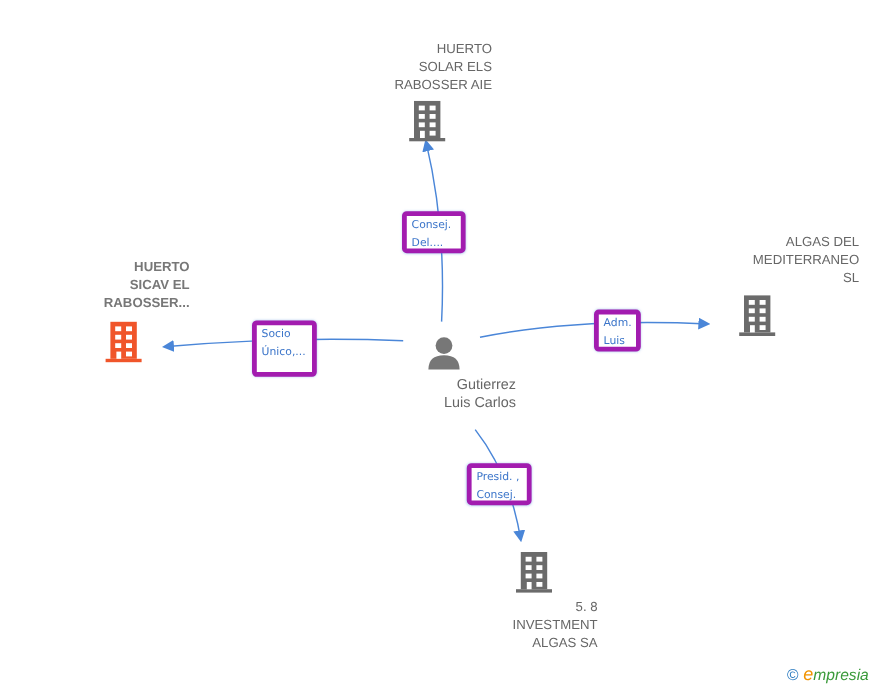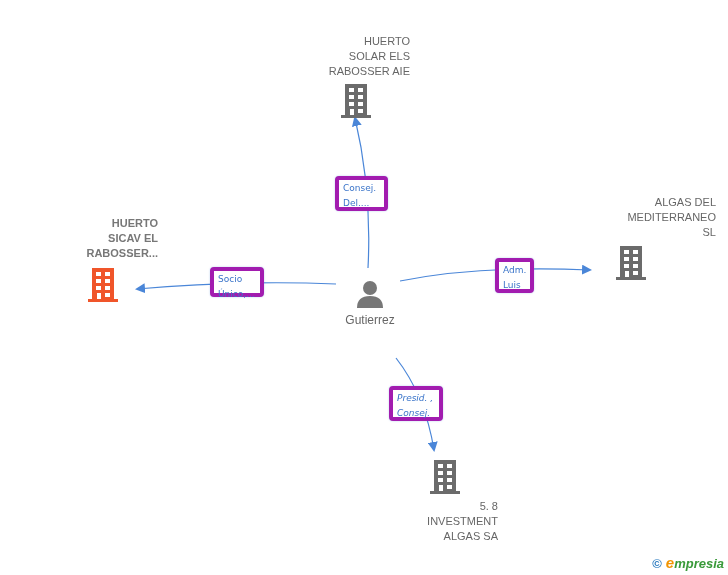--- a/index.html
+++ b/index.html
@@ -1,23 +1,23 @@
 <!DOCTYPE html>
 <html><head>
   <meta charset="utf-8">
   <style>
     html, body { margin: 0; padding: 0; background: #ffffff; }
     body { width: 728px; height: 575px; position: relative; overflow: hidden; font-family: "Liberation Sans", "DejaVu Sans", sans-serif; }
     #edges { position: absolute; left: 0; top: 0; width: 728px; height: 575px; }
     .node-label { position: absolute; text-align: right; font-size: 11px; line-height: 15px; color: #666666; }
     .node-label.bold { font-weight: bold; color: #777777; }
-    .person-label { position: absolute; text-align: center; font-size: 12px; line-height: 15px; color: #666666; }
+    .person-label { position: absolute; text-align: right; font-size: 12px; line-height: 15px; color: #666666; }
     .icon { position: absolute; }
     .rel-box { position: absolute; border: 4px solid #a21caf; border-radius: 4px; background: #ffffff; color: #3a74c9; font-size: 9px; line-height: 15px; box-shadow: 0 0 2px rgba(74,134,216,0.4); padding: 1px 4px; box-sizing: border-box; font-family: "DejaVu Sans", sans-serif; }
-    .footer { position: absolute; right: 4px; bottom: 4px; font-size: 13px; color: #3a9a3a; font-style: italic; font-weight: bold; }
+    .footer { position: absolute; right: 4px; bottom: 4px; font-size: 13px; color: #3a9a3a; font-style: italic; }
     .footer .copy { color: #2b7bc0; font-style: normal; font-size: 13px; margin-right: 4px; }
     .footer .e { color: #f29400; font-size: 15px; }
   </style>
 </head>
 <body>
 
 <svg id="edges" viewBox="0 0 728 575">
   <defs>
     <marker id="arrow" markerWidth="10" markerHeight="10" refX="8" refY="5" orient="auto" markerUnits="userSpaceOnUse">
       <path d="M0,0 L10,5 L0,10 z" fill="#4a86d8"></path>
@@ -100,34 +100,35 @@
   <div>INVESTMENT</div>
   <div>ALGAS SA</div>
 </div>
 
 <svg class="icon" style="left:355px; top:279px;" width="30" height="30" viewBox="0 0 30 30">
   <circle cx="15" cy="9" r="7" fill="#777777"></circle>
   <path d="M2,29 Q2,17 15,17 Q28,17 28,29 z" fill="#777777"></path>
 </svg>
 <div class="person-label" style="left:310px; top:313px; width:120px;">
   <div>Gutierrez</div>
+  <div>Luis Carlos</div>
 </div>
 
 <div class="rel-box" style="left:335px; top:176px; width:53px; height:35px;">
   <div>Consej.</div>
   <div>Del....</div>
 </div>
-<div class="rel-box" style="left:210px; top:267px; width:54px; height:30px;">
+<div class="rel-box" style="left:210px; top:267px; width:54px; height:47px;">
   <div>Socio</div>
   <div>Único,...</div>
 </div>
 <div class="rel-box" style="left:482px; top:258px; width:39px; height:35px;margin-left:13px;">
   <div>Adm.</div>
   <div>Luis</div>
 </div>
-<div class="rel-box" style="left:389px; top:386px; width:54px; height:35px;font-style:italic;">
+<div class="rel-box" style="left:389px; top:386px; width:54px; height:35px;">
   <div>Presid. ,</div>
   <div>Consej.</div>
 </div>
 
 <div class="footer">
   <span class="copy">©</span><span class="e">e</span><span>mpresia</span>
 </div>
 
 </body></html>

